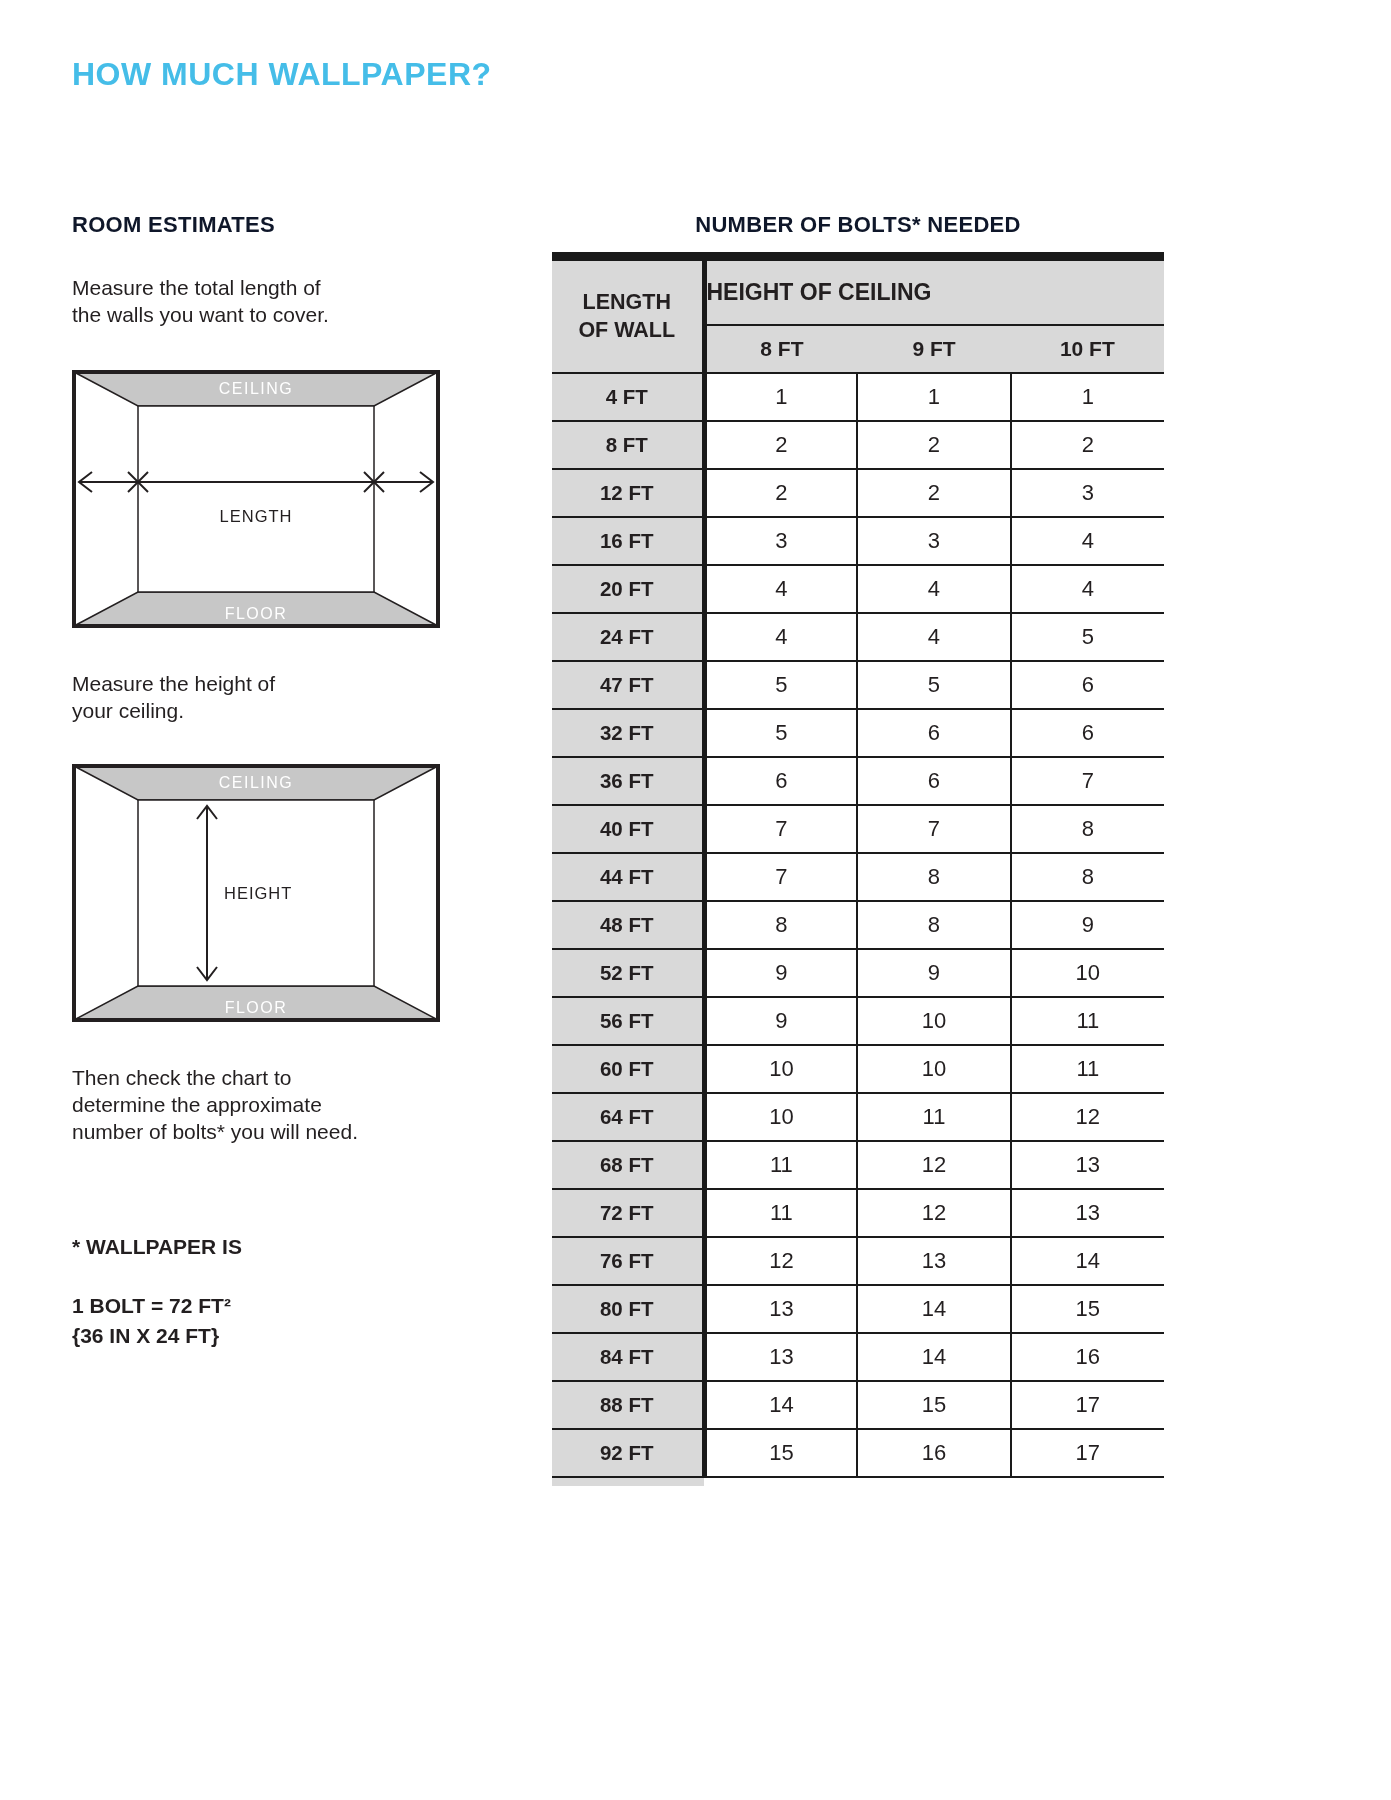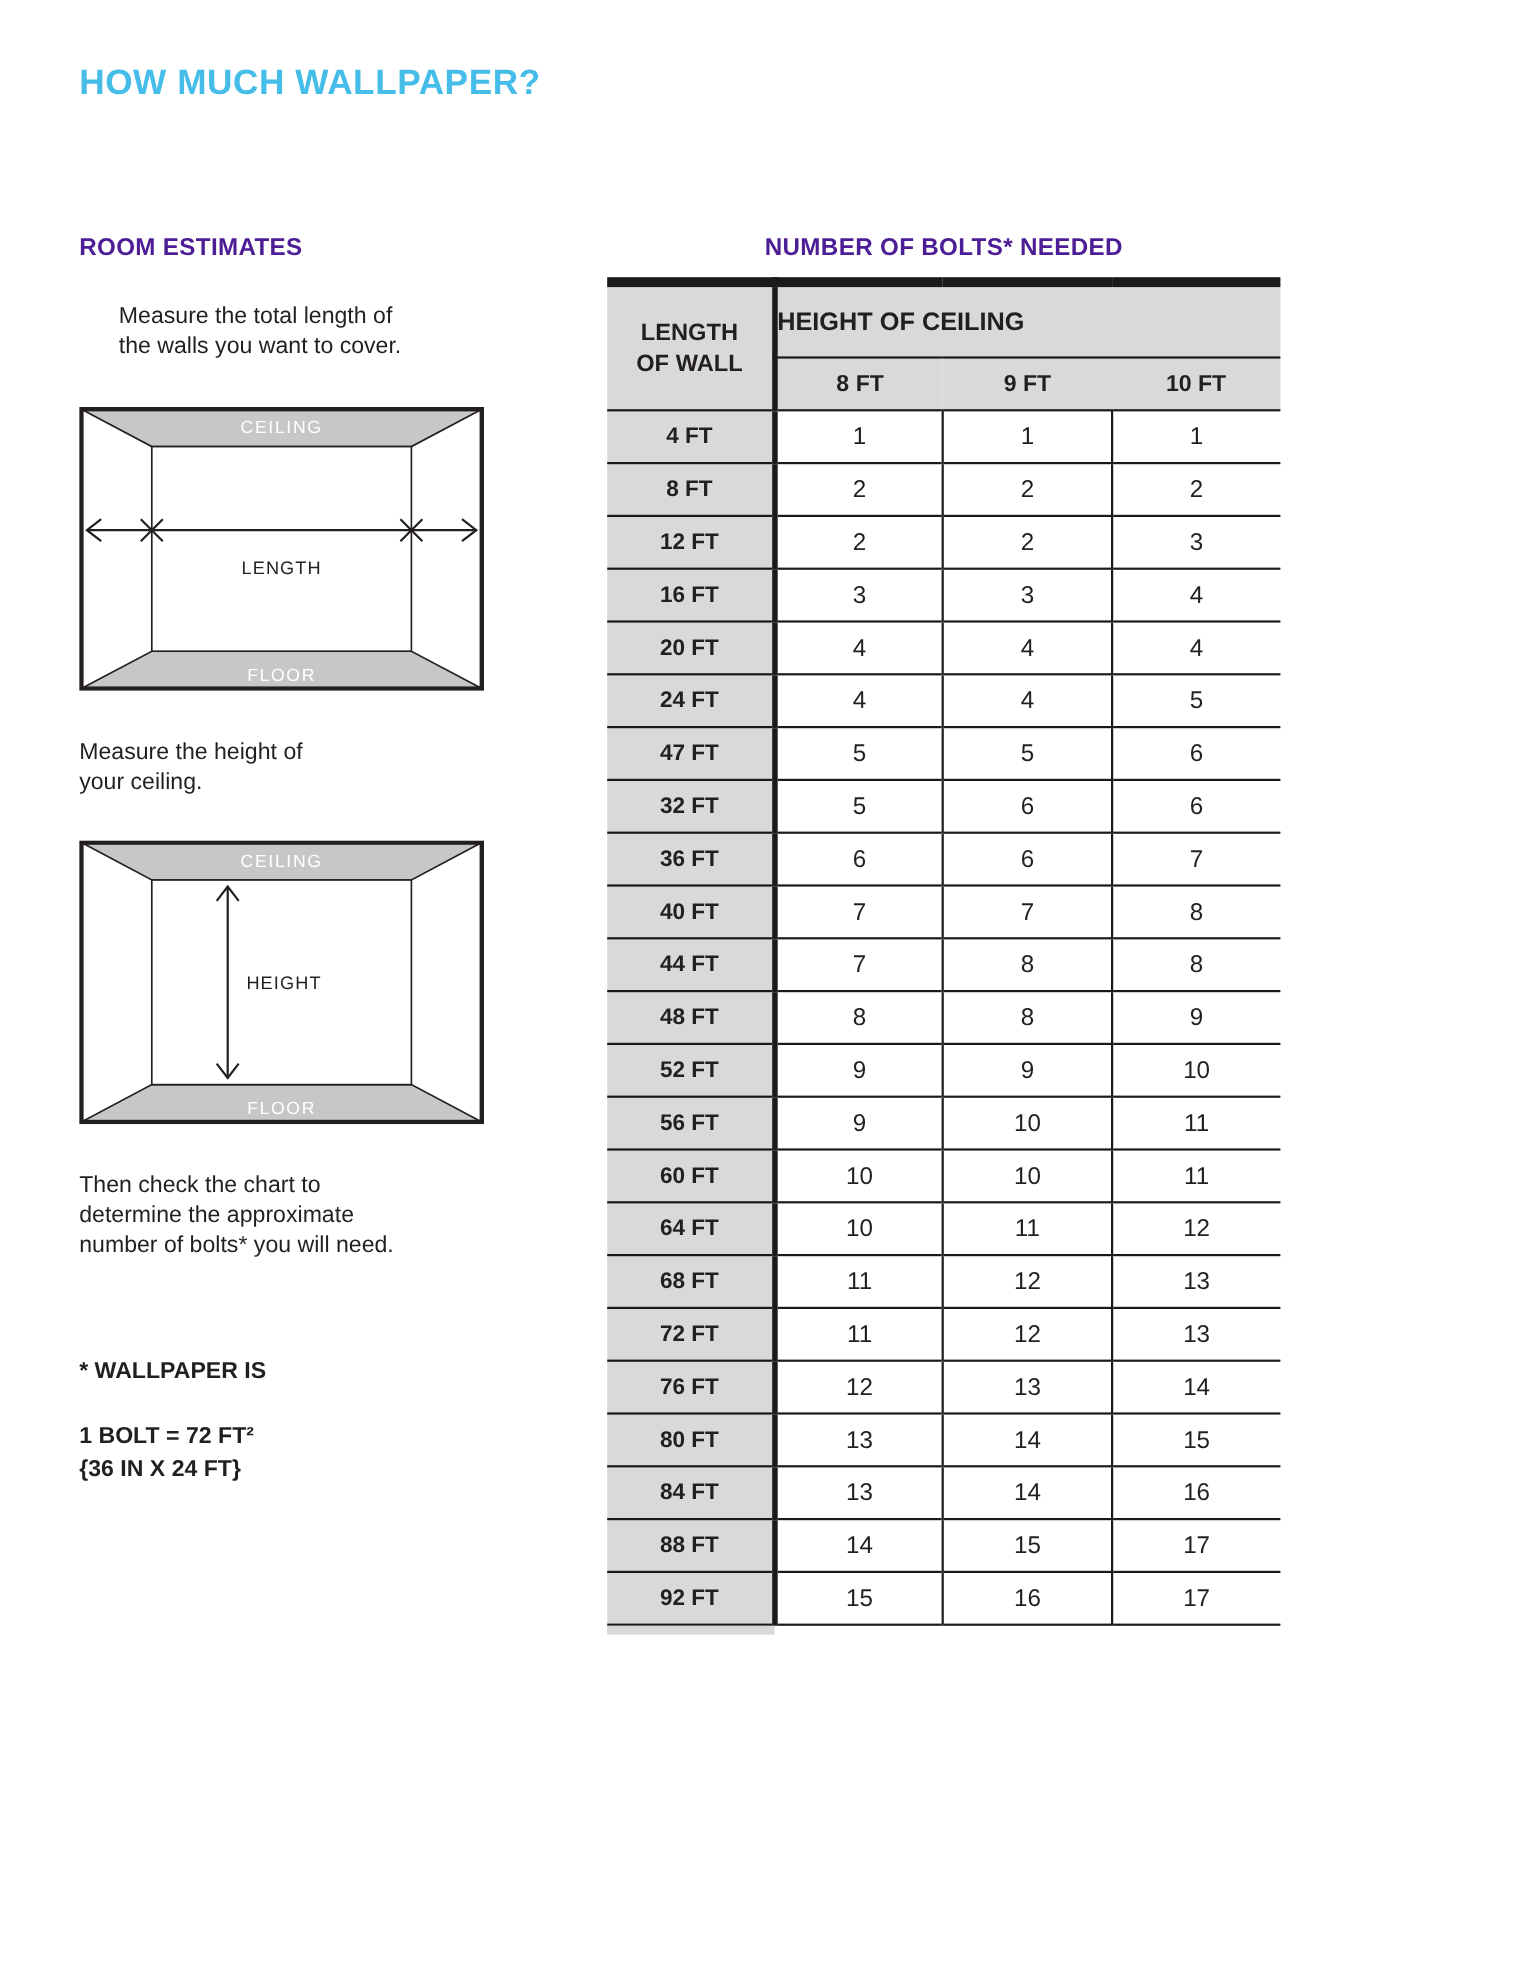--- a/index.html
+++ b/index.html
@@ -18,33 +18,33 @@
     font-weight:bold;
     letter-spacing:0.5px;
     line-height:1.1;
   }
 
   .columns { display:flex; margin-top:120px; align-items:flex-start; }
   .left-col { width:368px; flex:0 0 368px; }
   .right-col { width:612px; flex:0 0 612px; margin-left:112px; }
 
   .section-title {
-    color:#4c1d95;
+    color:#0f172a;
     font-size:22px;
     font-weight:bold;
     letter-spacing:0.3px;
   }
   .table-title { text-align:center; }
 
   .step {
     font-size:21px;
     line-height:27px;
     white-space:pre-line;
   }
-  .step-1 { margin-top:36px;margin-left:36px; }
+  .step-1 { margin-top:36px; }
   .step-2 { margin-top:42px; }
   .step-3 { margin-top:42px; }
 
   .diagram { display:block; }
   .diagram-1 { margin-top:42px; }
   .diagram-2 { margin-top:40px; }
 
   .band-label {
     fill:#ffffff;
     font-size:16px;

